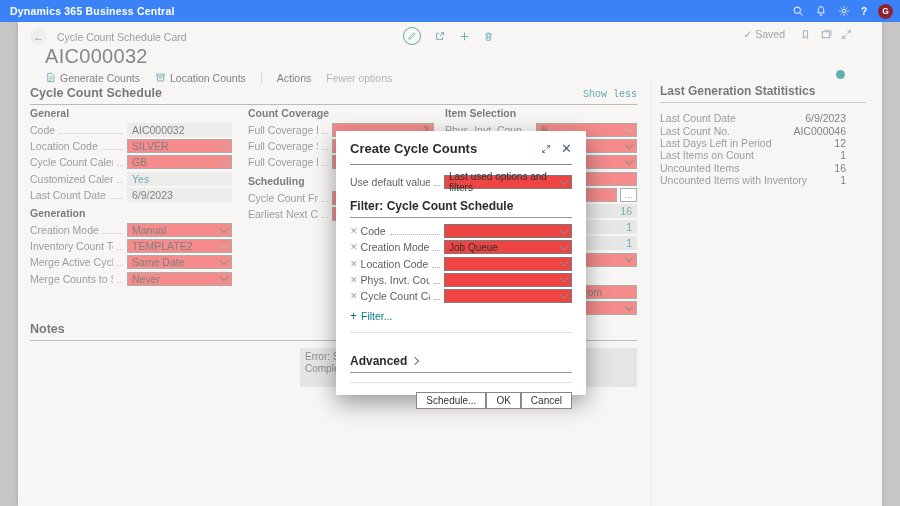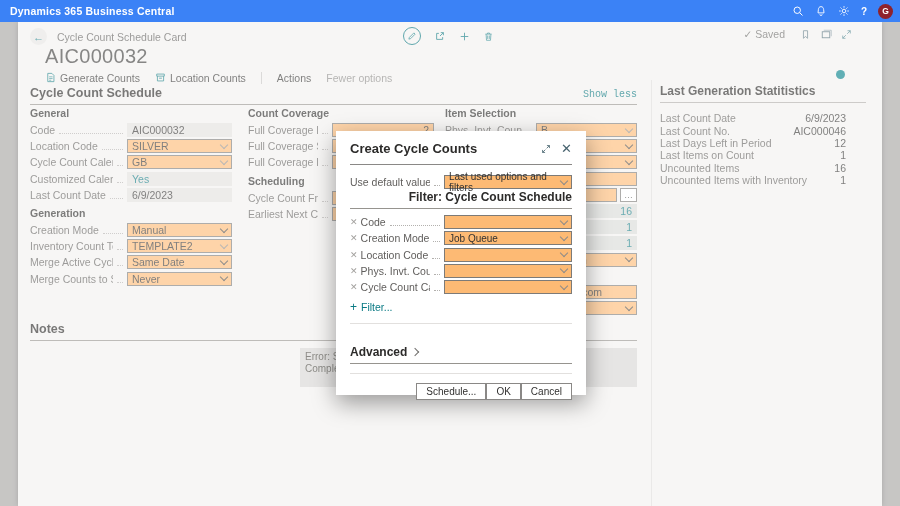--- a/index.html
+++ b/index.html
@@ -45,21 +45,21 @@
   
   .col{position:absolute;top:84px;}
   .col1{left:12px;width:202px;}
   .col2{left:230px;width:186px;}
   .col3{left:427px;width:192px;}
   .subhdr{font-size:10.5px;font-weight:bold;color:#2c2b2a;height:14px;line-height:14px;margin-bottom:2px;}
   .subhdr.mt{margin-top:3px;}
   .frow{display:flex;align-items:center;height:16.2px;}
   .lbl{font-size:10.5px;color:#605e5c;white-space:nowrap;overflow:hidden;}
   .dots{flex:1;margin:0 4px;border-bottom:1px dotted #b3b1ae;height:7px;min-width:6px;}
-  .ctrl{height:14px;display:flex;align-items:center;font-size:10.5px;color:#323130;background:#fdba74;
+  .ctrl{height:14px;display:flex;align-items:center;font-size:10.5px;color:#323130;background:#ef4444;
     border:1px solid #7d7b78;padding:0 4px;box-sizing:border-box;flex:0 0 auto;}
   .col1 .ctrl{width:105px;}
   .col2 .ctrl{width:102px;}
   .col3 .ctrl{width:101px;}
   .ctrl.disabled{background:#e2e0dd;border-color:#e2e0dd;}
   .ctrl.readonly-val{background:#d9dad7;border-color:#d9dad7;justify-content:flex-end;color:#0e7a83;}
   .ctrl.num{justify-content:flex-end;}
   .teal-text{color:#0e7a83;}
   .chev{width:5px;height:5px;border-right:1px solid #8d8b89;border-bottom:1px solid #8d8b89;
     transform:rotate(45deg);margin-left:auto;margin-top:-3px;flex:0 0 auto;}
@@ -86,21 +86,21 @@
     box-shadow:0 8px 22px rgba(0,0,0,.38);box-sizing:border-box;padding:10px 14px;}
   .m-title-row{display:flex;align-items:center;}
   .m-title{font-size:13px;font-weight:bold;color:#2c2b2a;flex:1;}
   .m-ico{margin-left:10px;cursor:pointer;display:flex;align-items:center;color:#4f6b77;}
   .m-close{font-size:13px;line-height:12px;color:#46626e;}
   .m-underline{border-bottom:1px solid #8a8886;margin-top:8px;}
   .m-row{display:flex;align-items:center;height:16.2px;}
   .m-row .ctrl{width:128px;font-size:10px;}
   .m-row .lbl{font-size:10.5px;}
   .m-x{color:#a3a19e;font-size:9px;margin-right:3px;flex:0 0 auto;}
-  .m-filter-hdr{font-size:12px;font-weight:bold;color:#2c2b2a;padding-bottom:4px;border-bottom:1px solid #96948f;margin-bottom:5px;text-align:right;}
+  .m-filter-hdr{font-size:12px;font-weight:bold;color:#2c2b2a;margin-top:9px;padding-bottom:4px;border-bottom:1px solid #96948f;margin-bottom:5px;}
   .m-first{margin-top:9px;}
   .m-addfilter{margin-top:5px;display:flex;align-items:center;gap:4px;color:#0a7a84;font-size:10.5px;cursor:pointer;height:14px;}
   .m-plus{font-size:12px;line-height:10px;}
   .m-div{border-bottom:1px solid #e2e0de;margin-top:9px;}
   .m-advanced{margin-top:21px;display:flex;align-items:center;gap:5px;font-size:12px;font-weight:bold;color:#2c2b2a;
     padding-bottom:4px;border-bottom:1px solid #96948f;cursor:pointer;}
   .chev-r{width:5px;height:5px;border-right:1px solid #706e6c;border-top:1px solid #706e6c;transform:rotate(45deg);}
   .m-buttons{margin-top:9px;display:flex;justify-content:flex-end;}
   .m-btn{font-size:10px;color:#323130;background:#fff;border:1px solid #8a8886;padding:2px 9px;cursor:pointer;
     font-family:inherit;height:17px;box-sizing:border-box;line-height:11px;}

